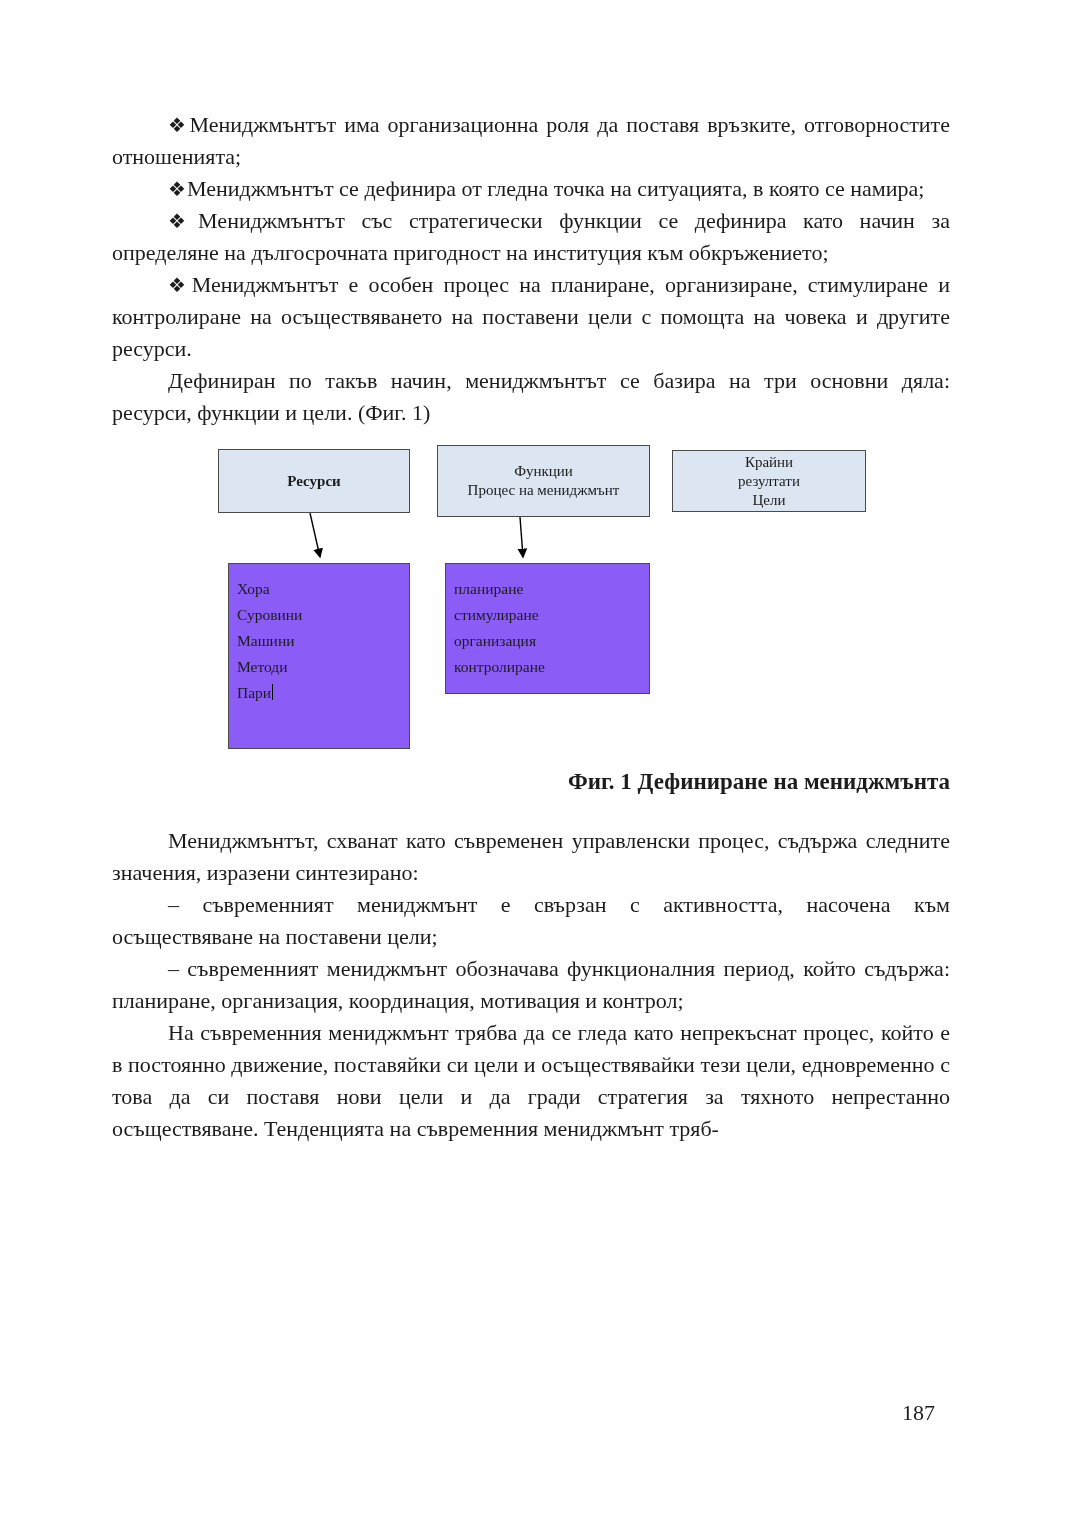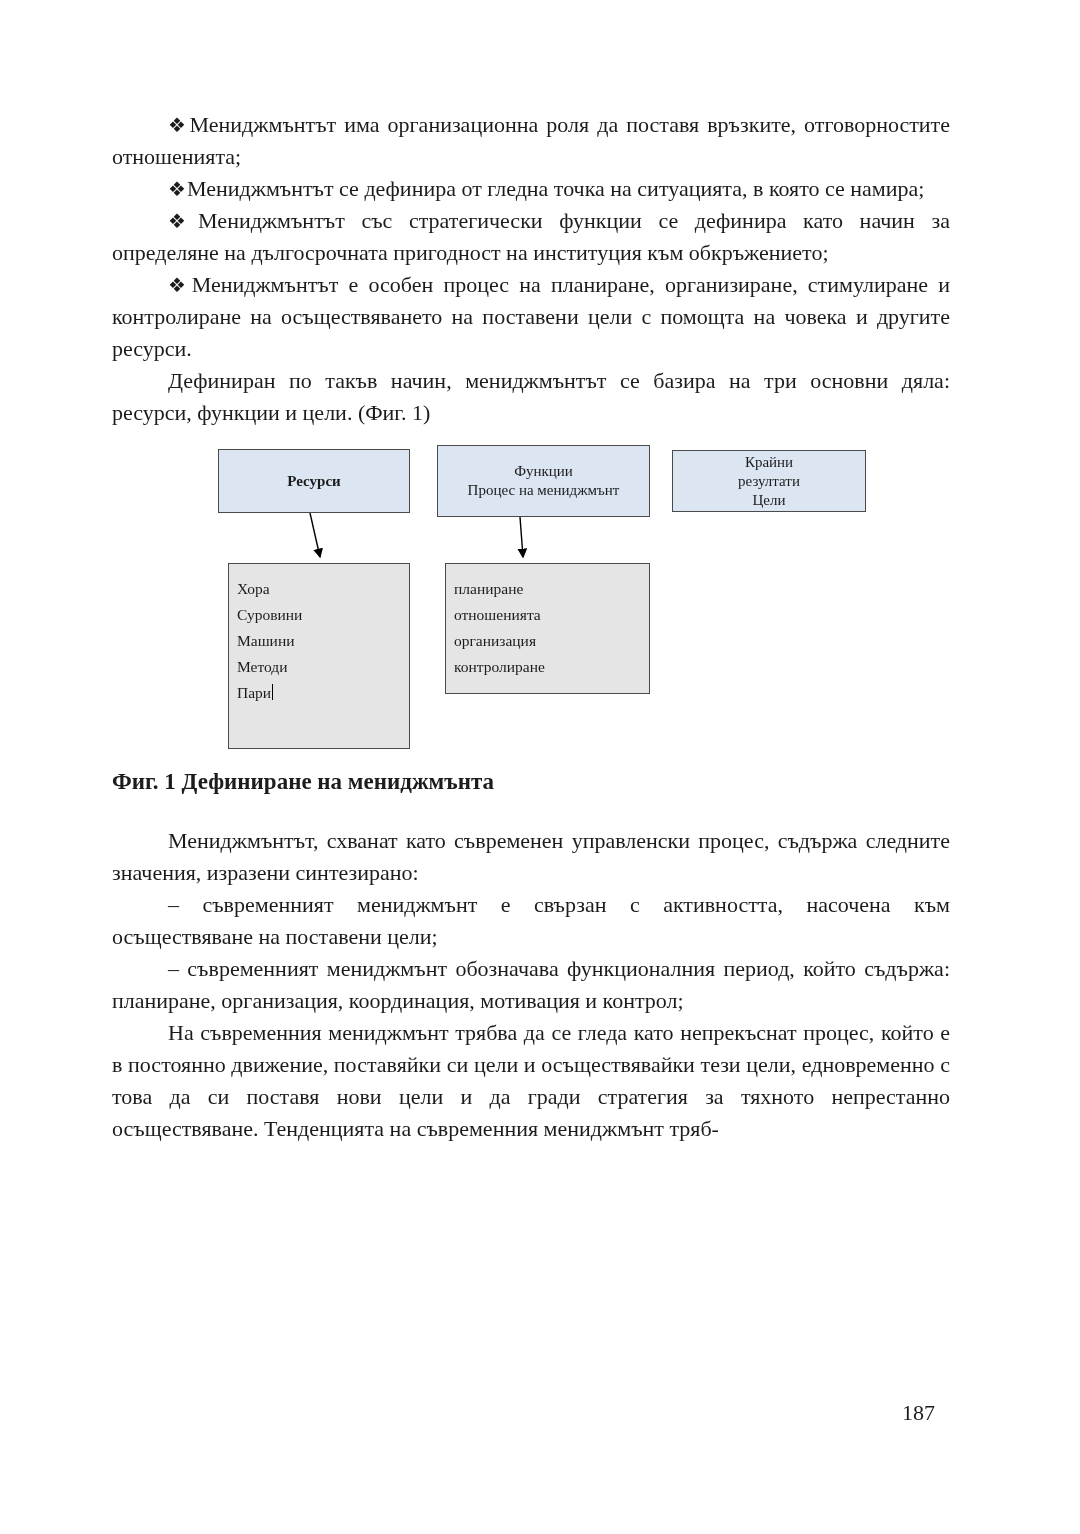--- a/index.html
+++ b/index.html
@@ -35,21 +35,21 @@
     border:1px solid #4a4a4a;
     font-size:15px; line-height:19px;
     text-align:center;
   }
   .top-box {
     background:#dce6f2;
     display:flex; flex-direction:column;
     align-items:center; justify-content:center;
   }
   .list-box {
-    background:#e5e5e5;
+    background:#8b5cf6;
     text-align:left;
     padding:12px 8px 0 8px;
     line-height:26px;
     font-size:15.5px;
   }
   .box-resources  { left:106px; top:4px;  width:192px; height:64px;font-weight:bold; }
   .box-functions  { left:325px; top:0;    width:213px; height:72px; }
   .box-results    { left:560px; top:5px;  width:194px; height:62px; }
   .box-resource-list { left:116px; top:118px; width:182px; height:186px; }
   .box-function-list { left:333px; top:118px; width:205px; height:131px; }
@@ -59,21 +59,21 @@
   .text-cursor {
     display:inline-block;
     width:1px; height:16px;
     background:#000;
     vertical-align:-2px;
     margin-left:1px;
   }
 
   .figure-caption {
     margin:14px 0 0 0;
-    text-align:left;
+    text-align:right;
     font-weight:bold;
     font-size:23px;
     line-height:30px;
   }
 
   .body-text { margin-top:28px; }
 
   .page-number {
     position:absolute;
     top:1392px;
@@ -125,21 +125,21 @@
       <div class="fig-box list-box box-resource-list">
         <div>Хора</div>
         <div>Суровини</div>
         <div>Машини</div>
         <div>Методи</div>
         <div><span>Пари</span><span class="text-cursor"></span></div>
       </div>
 
       <div class="fig-box list-box box-function-list">
         <div>планиране</div>
-        <div>отношенията</div>
+        <div>стимулиране</div>
         <div>организация</div>
         <div>контролиране</div>
       </div>
 
     </div>
 
     <p class="figure-caption">Фиг. 1 Дефиниране на мениджмънта</p>
   </div>
 
   <div class="body-text">

